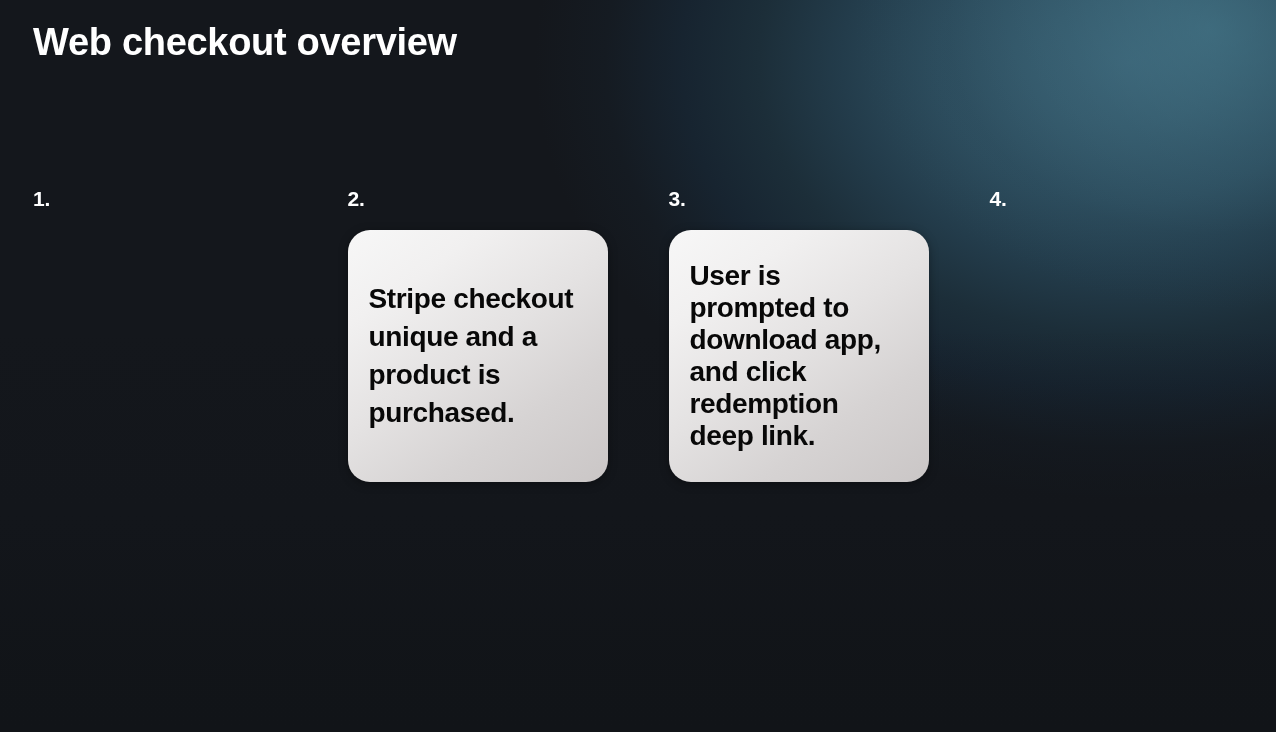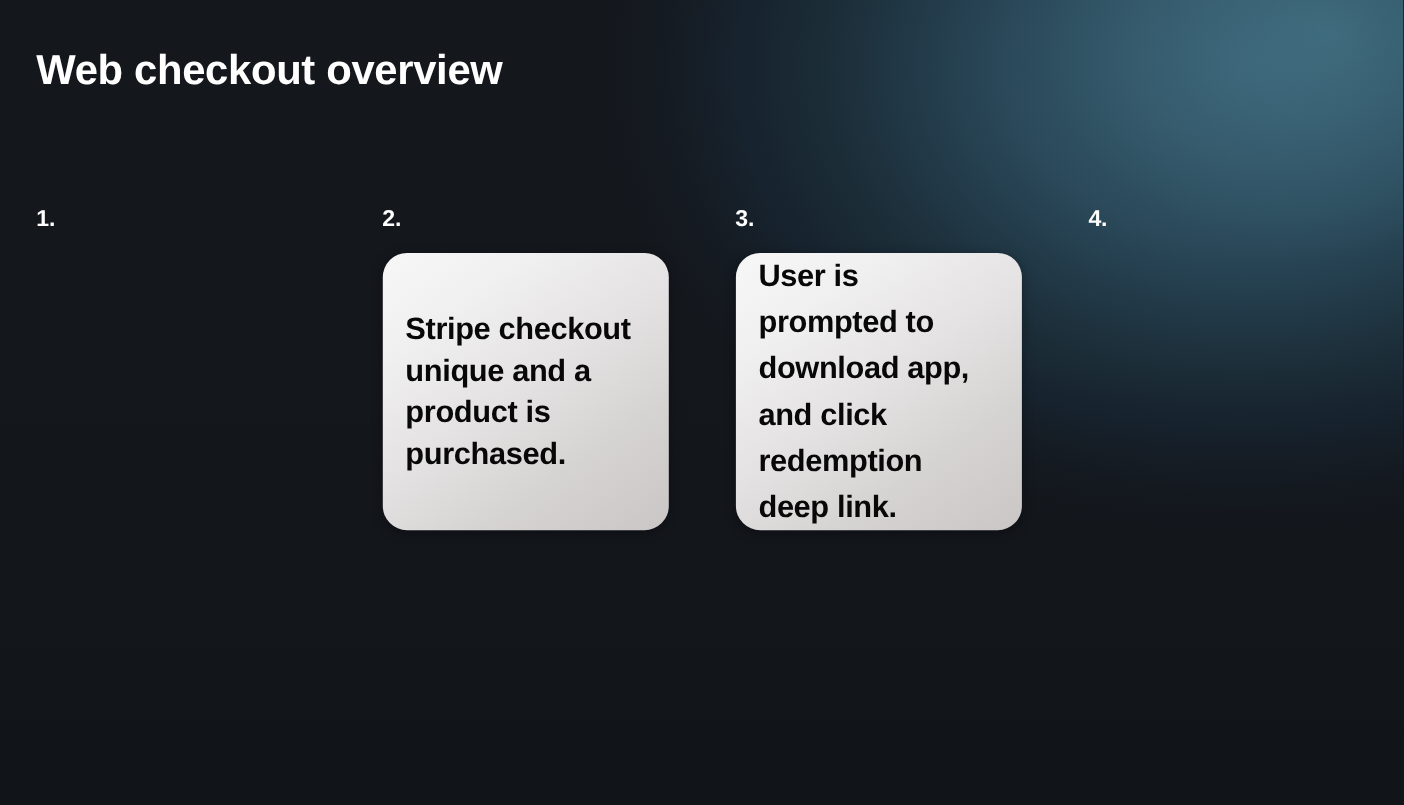--- a/index.html
+++ b/index.html
@@ -59,21 +59,21 @@
         rgba(18,21,26,0.55) 72%,
         rgba(17,20,24,0.92) 92%,
         rgba(17,20,24,1) 100%);
     pointer-events: none;
   }
 
   
   .page-title {
     position: absolute;
     left: 33px;
-    top: 40px;
+    top: 18px;
     font-size: 38px;
     font-weight: 700;
     letter-spacing: -0.3px;
     color: #ffffff;
     line-height: 48px;
     white-space: nowrap;
   }
 
   
   .steps {
@@ -119,21 +119,21 @@
   .step-card-text {
     font-size: 28px;
     font-weight: 700;
     line-height: 38px;
     color: #080808;
     letter-spacing: -0.35px;
     width: 100%;
   }
   
   .step-card.tall .step-card-text {
-    line-height: 42px;
+    line-height: 32px;
   }
 </style>
 </head>
 <body>
 
 <div class="slide">
 
   <div class="bg-glow"></div>
   <div class="bg-glow-2"></div>
   <div class="bg-vignette"></div>

